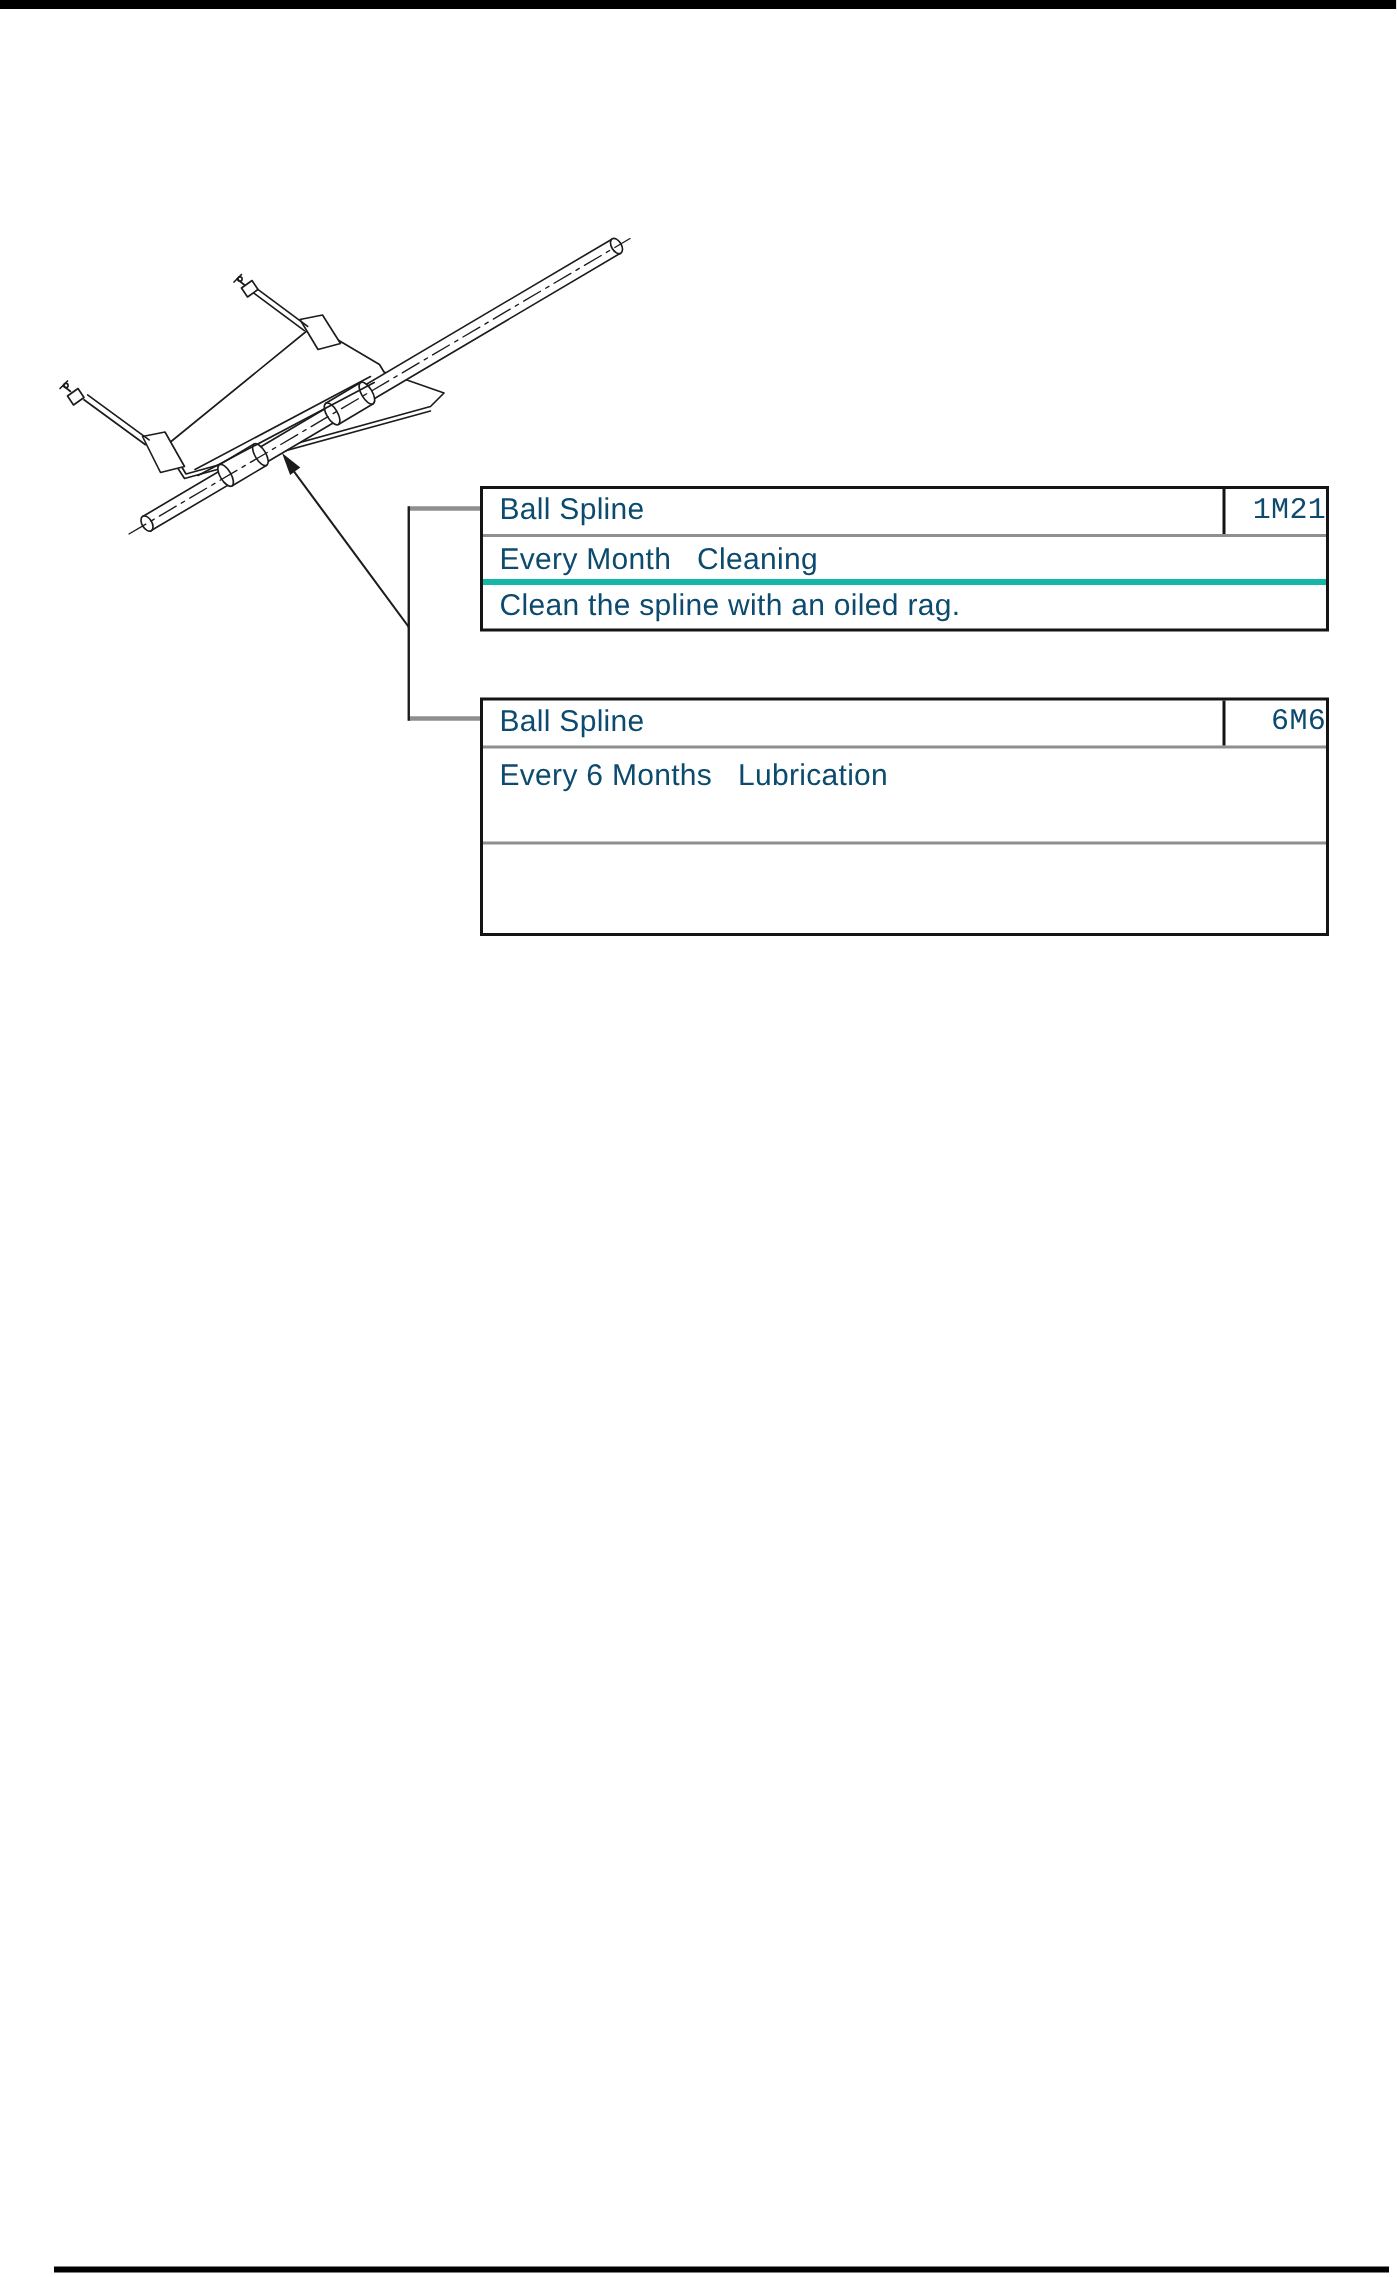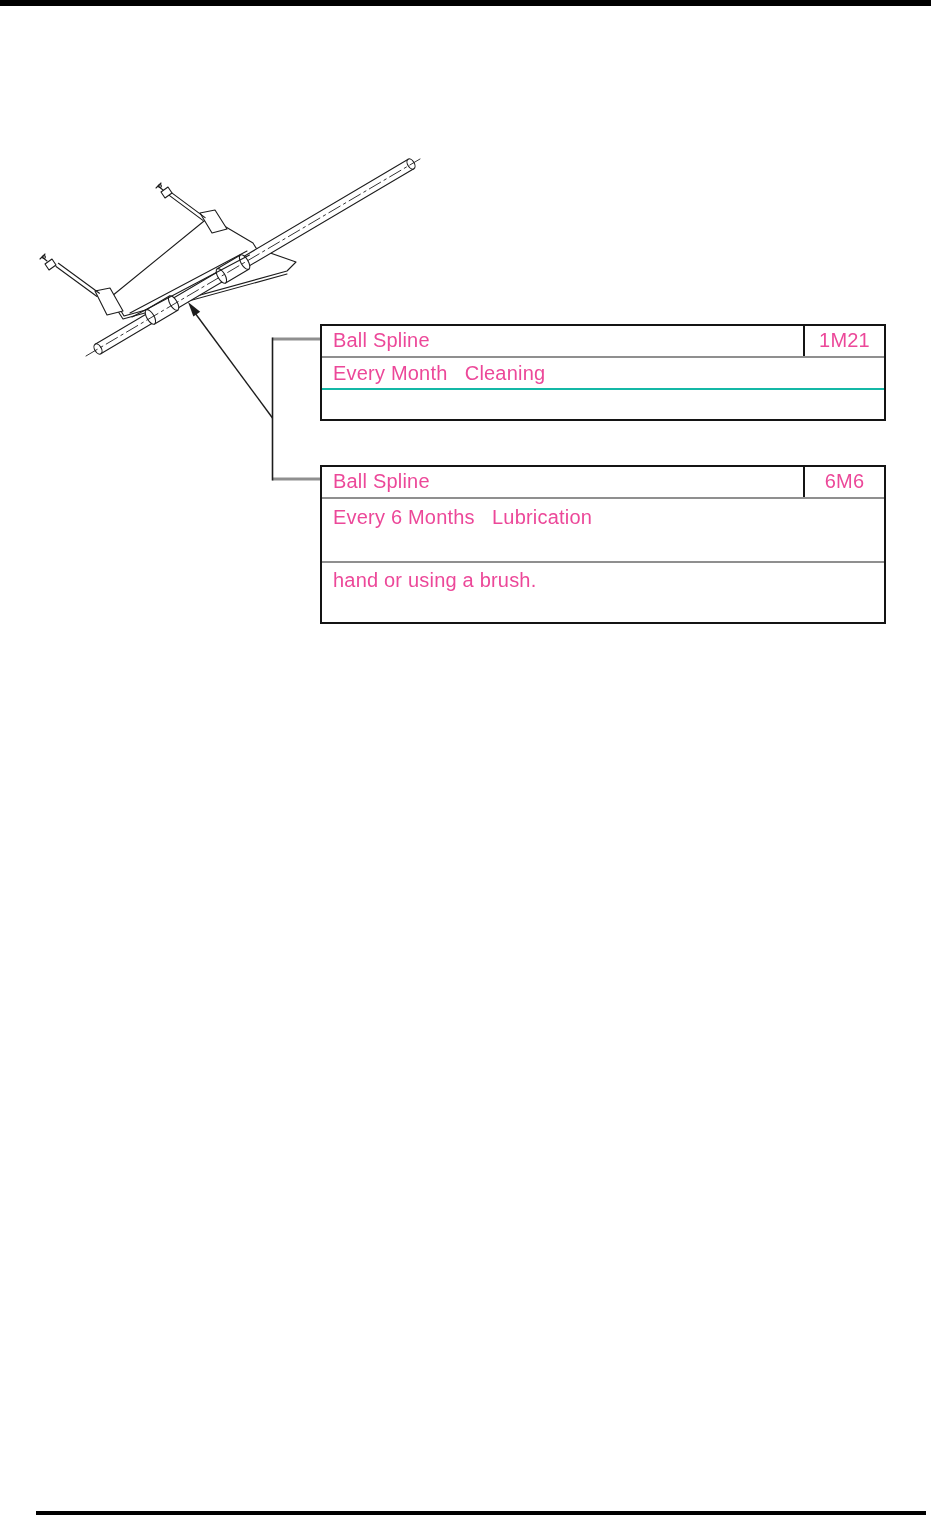--- a/index.html
+++ b/index.html
@@ -36,46 +36,47 @@
   
   .callout {
     position: absolute;
     left: 320px;
     width: 566px;
     box-sizing: border-box;
     border: 2px solid #141414;
     background: #ffffff;
     font-size: 20px;
     letter-spacing: 0.2px;
-    color: #ec4899;
+    color: #0c4a6e;
   }
   #callout-1 { top: 324px; height: 97px; }
   #callout-2 { top: 465px; height: 159px; }
 
   .row { box-sizing: border-box; }
   .title-row {
     display: flex;
     height: 32px;
     border-bottom: 2px solid #8f8f8f;
   }
   .title-cell {
     flex: 1;
     border-right: 2px solid #141414;
     padding-left: 11px;
     line-height: 29px;
     white-space: pre;
   }
   .code-cell {
-    width: 79px;
-    text-align: center;
+    width: 67px;
+    text-align: right;
     line-height: 29px;
+    font-family: Liberation Mono, monospace;
   }
   .schedule-row-1 {
     height: 32px;
-    border-bottom: 2px solid #14b8a6;
+    border-bottom: 4px solid #14b8a6;
     padding-left: 11px;
     line-height: 30px;
     white-space: pre;
   }
   .instruction-row-1 {
     padding-left: 11px;
     line-height: 29px;
     white-space: pre;
   }
   .schedule-row-2 {
@@ -168,30 +169,30 @@
       <polygon points="188,302 200.2,311.7 193.4,316.6" fill="#1c1c1c" stroke="none"></polygon>
     </g>
   </svg>
 
   <div class="callout" id="callout-1">
     <div class="row title-row">
       <div class="title-cell">Ball Spline</div>
       <div class="code-cell">1M21</div>
     </div>
     <div class="row schedule-row-1">Every Month   Cleaning</div>
+    <div class="row instruction-row-1">Clean the spline with an oiled rag.</div>
   </div>
 
   <div class="callout" id="callout-2">
     <div class="row title-row">
       <div class="title-cell">Ball Spline</div>
       <div class="code-cell">6M6</div>
     </div>
     <div class="row schedule-row-2">
       <div class="text-line">Every 6 Months   Lubrication</div>
     </div>
     <div class="row instruction-row-2">
-      <div class="text-line">hand or using a brush.</div>
     </div>
   </div>
 
   <div class="footer-rule"></div>
 
 </div>
 
 </body></html>

